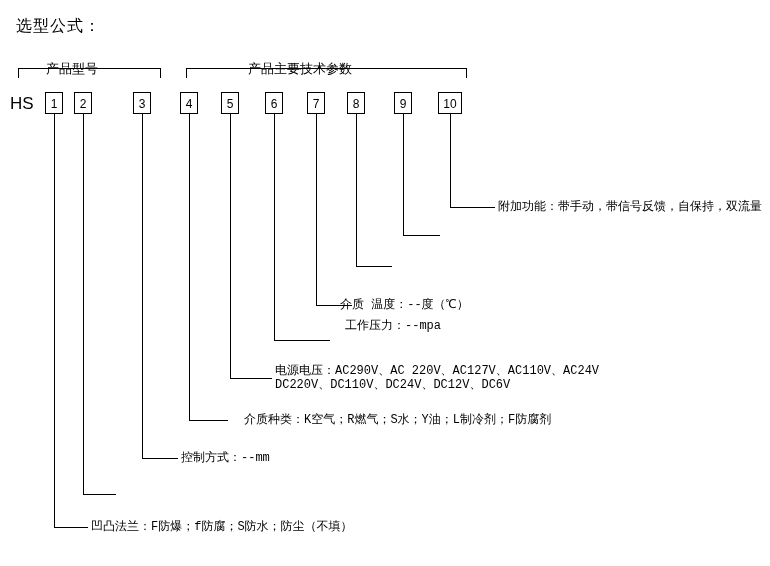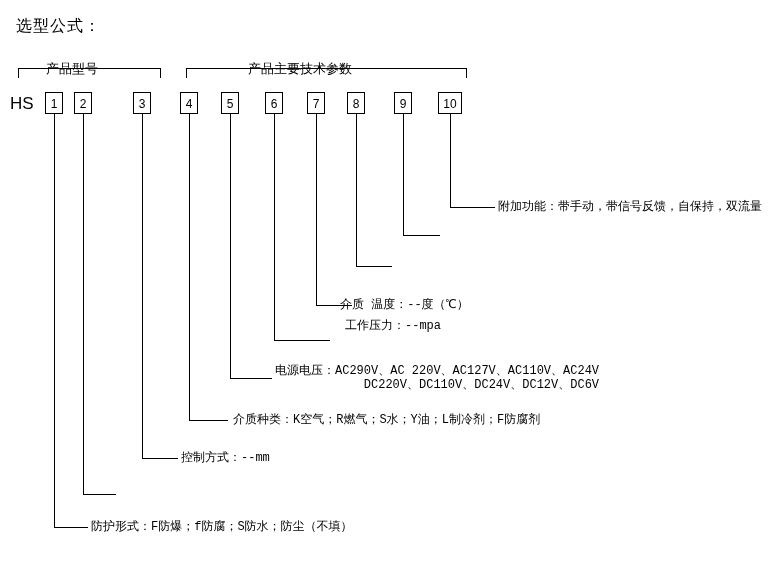--- a/index.html
+++ b/index.html
@@ -124,19 +124,19 @@
     <path d="M 142 114 L 142 458 L 178 458"></path>
 
     <path d="M 83 114 L 83 494 L 116 494"></path>
 
     <path d="M 54 114 L 54 527 L 88 527"></path>
   </svg>
 
   <div class="desc" style="left:498px; top:200px;">附加功能：带手动，带信号反馈，自保持，双流量</div>
   <div class="desc" style="left:340px; top:298px;">介质 温度：--度（℃）</div>
   <div class="desc" style="left:333px; top:319px;margin-left:12px;">工作压力：--mpa</div>
-  <div class="desc" style="left:275px; top:364px;text-align:right;">电源电压：AC290V、AC 220V、AC127V、AC110V、AC24V
+  <div class="desc" style="left:275px; top:364px;">电源电压：AC290V、AC 220V、AC127V、AC110V、AC24V
 DC220V、DC110V、DC24V、DC12V、DC6V</div>
-  <div class="desc" style="left:233px; top:413px;">介质种类：K空气；R燃气；S水；Y油；L制冷剂；F防腐剂</div>
+  <div class="desc" style="left:244px; top:413px;">介质种类：K空气；R燃气；S水；Y油；L制冷剂；F防腐剂</div>
   <div class="desc" style="left:181px; top:451px;">控制方式：--mm</div>
-  <div class="desc" style="left:91px; top:520px;">防护形式：F防爆；f防腐；S防水；防尘（不填）</div>
+  <div class="desc" style="left:91px; top:520px;">凹凸法兰：F防爆；f防腐；S防水；防尘（不填）</div>
 
 </div>
 
 </body></html>

